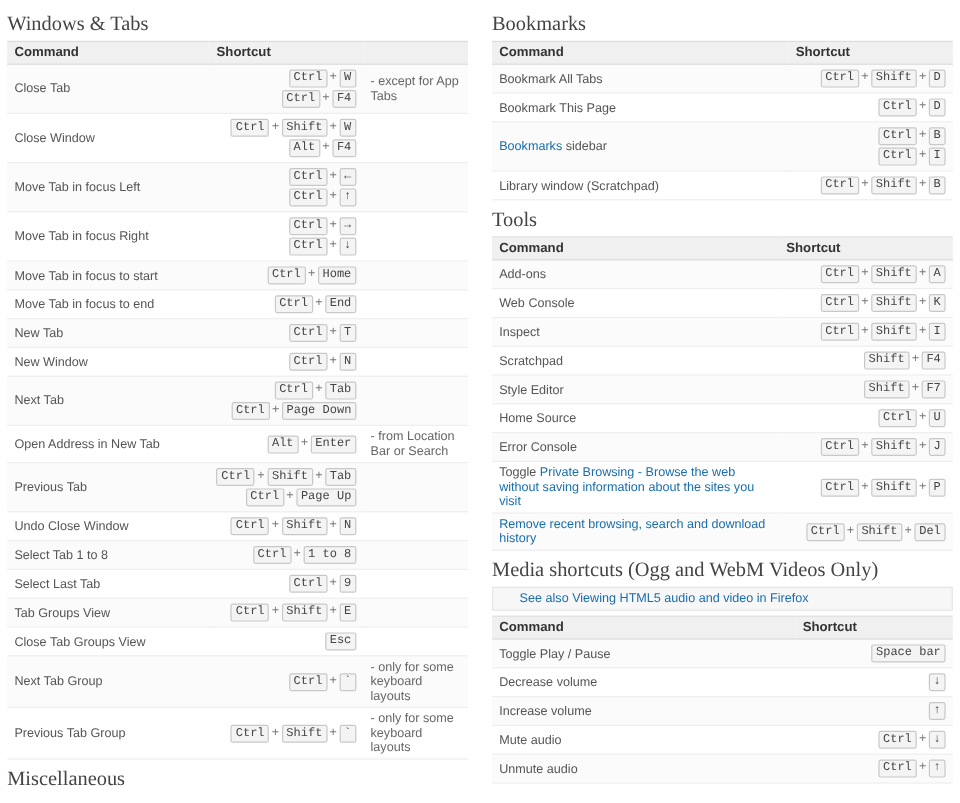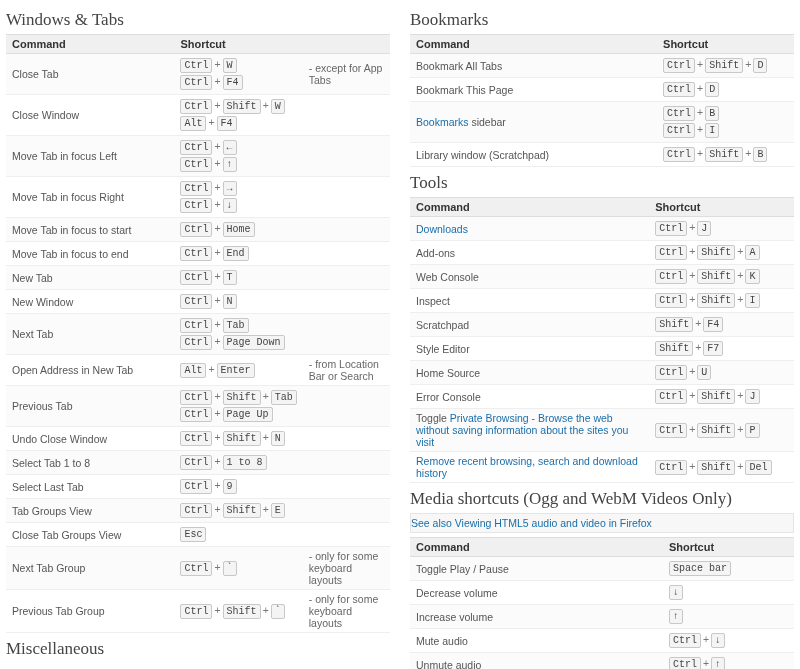--- a/index.html
+++ b/index.html
@@ -53,26 +53,26 @@
     line-height:13px;
     white-space:nowrap;
   }
   .plus{color:#777;padding:0 2px;}
   .note{color:#666;}
   a.link{color:#1a6eab;text-decoration:none;}
   .scline{display:block;white-space:nowrap;}
   .infobar{
     background:#f7f7f7;
     border:1px solid #e5e5e5;
-    padding:3px 0;
+    padding:3px 22px;
     font-size:10.5px;
     margin-bottom:4px;
   }
   td.cmd{width:48%;}
-  td.sc{width:28%;}
+  td.sc{width:28%;text-align:right;}
   td.nt{width:24%;}
 </style>
 </head>
 <body>
 
 <div class="cols">
   <div class="col" id="left-col">
       <h2>Windows &amp; Tabs</h2>
       <table>
         <thead>
@@ -259,26 +259,20 @@
       <h2>Tools</h2>
       <table>
         <thead>
           <tr>
             <th style="width: 54%;">Command</th>
             <th>Shortcut</th>
           </tr>
         </thead>
         <tbody>
           <tr>
-            <td class="cmd"><a href="#" class="link">Downloads</a></td>
-            <td class="sc">
-              <span class="scline"><span class="key">Ctrl</span><span class="plus">+</span><span class="key">J</span></span>
-            </td>
-          </tr>
-          <tr>
             <td class="cmd">Add-ons</td>
             <td class="sc">
               <span class="scline"><span class="key">Ctrl</span><span class="plus">+</span><span class="key">Shift</span><span class="plus">+</span><span class="key">A</span></span>
             </td>
           </tr>
           <tr>
             <td class="cmd">Web Console</td>
             <td class="sc">
               <span class="scline"><span class="key">Ctrl</span><span class="plus">+</span><span class="key">Shift</span><span class="plus">+</span><span class="key">K</span></span>
             </td>

